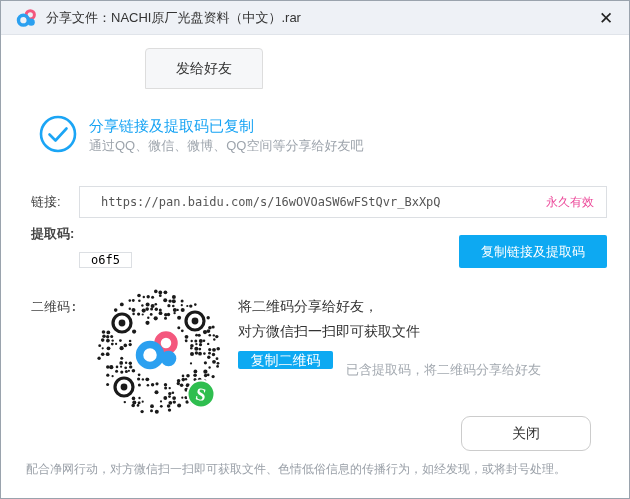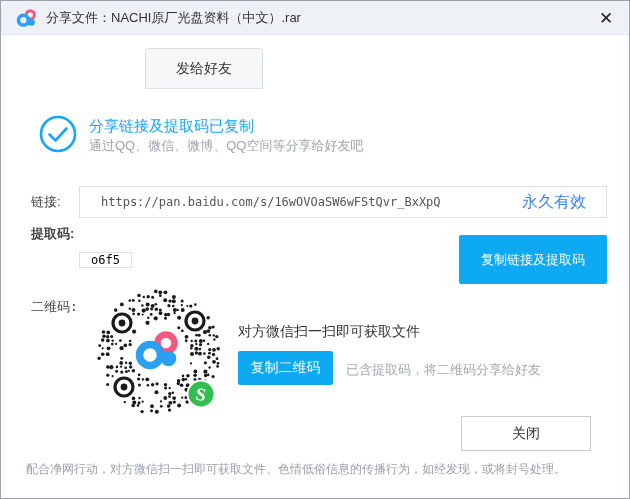--- a/index.html
+++ b/index.html
@@ -21,36 +21,36 @@
   .check-icon{position:absolute;left:38px;top:114px;width:38px;height:38px;}
   .headline{position:absolute;left:88px;top:116px;font-size:15px;color:#18a4f4;}
   .subtitle{position:absolute;left:88px;top:136px;font-size:13px;color:#9da4ac;}
 
   
   .field-label{position:absolute;left:30px;font-size:13px;color:#444;}
 
   
   .link-box{position:absolute;left:78px;top:185px;width:528px;height:32px;box-sizing:border-box;border:1px solid #dcdfe3;background:#fff;display:flex;align-items:center;padding-left:9px;}
   .link-url{margin-left:12px;font-family:"DejaVu Sans Mono","Liberation Mono",monospace;font-size:12px;color:#555;white-space:nowrap;overflow:hidden;flex:1;}
-  .link-valid{margin-right:20px;font-size:16px;color:#3b82f6;flex:0 0 auto;}
+  .link-valid{margin-right:12px;font-size:12px;color:#ec4899;flex:0 0 auto;}
 
   
   .code-box{position:absolute;left:78px;top:233px;width:53px;height:16px;box-sizing:border-box;border:1px solid #dcdfe3;background:#fff;display:flex;align-items:center;justify-content:center;font-family:"DejaVu Sans Mono","Liberation Mono",monospace;font-size:12px;color:#000000;margin-top:18px;}
   .btn-blue{background:#0da9f2;color:#fff;border:none;border-radius:2px;cursor:pointer;font-family:inherit;}
-  .copy-link-btn{position:absolute;right:22px;top:234px;width:148px;height:49px;font-size:13px;margin-left:28px;}
+  .copy-link-btn{position:absolute;right:22px;top:234px;width:148px;height:33px;font-size:13px;margin-left:28px;}
 
   
   .qr-svg{position:absolute;left:94px;top:287px;width:128px;height:128px;}
   .qr-line1{position:absolute;left:237px;top:297px;font-size:14px;color:#333;}
   .qr-line2{position:absolute;left:237px;top:322px;font-size:14px;color:#333;}
-  .copy-qr-btn{position:absolute;left:237px;top:350px;width:95px;height:34px;font-size:14px;}
+  .copy-qr-btn{position:absolute;left:237px;top:350px;width:95px;height:18px;font-size:14px;}
   .qr-note{position:absolute;left:345px;top:360px;font-size:13px;color:#a3a9b0;}
 
   
-  .close-dialog-btn{position:absolute;left:460px;top:415px;width:130px;height:35px;box-sizing:border-box;background:#fff;border:1px solid #ccc;border-radius:0;font-size:14px;color:#333;cursor:pointer;font-family:inherit;}
+  .close-dialog-btn{position:absolute;left:460px;top:415px;width:130px;height:35px;box-sizing:border-box;background:#fff;border:1px solid #ccc;border-radius:9px;font-size:14px;color:#333;cursor:pointer;font-family:inherit;}
   .footer-note{position:absolute;left:25px;top:460px;right:20px;font-size:12px;color:#9aa0a8;}
 </style>
 </head>
 <body>
 
 <div class="window">
 
   <div class="titlebar">
     <svg class="logo" viewBox="0 0 22 22">
       <circle cx="14.3" cy="7.8" r="4.1" fill="none" stroke="#f4587e" stroke-width="3"></circle>
@@ -294,20 +294,21 @@
       <circle cx="71" cy="55" r="8.5" fill="none" stroke="#f4587e" stroke-width="6.5"></circle>
       <circle cx="55" cy="67" r="10.5" fill="none" stroke="#2ba0f0" stroke-width="7.5"></circle>
       <circle cx="73.5" cy="70.5" r="7.8" fill="#2ba0f0"></circle>
     </g>
 
     <g>
       <circle cx="106" cy="106" r="13.5" fill="#2fbe4f" stroke="#fff" stroke-width="2"></circle>
       <text x="106" y="112.5" text-anchor="middle" font-size="18" font-weight="bold" fill="#fff" font-family="Liberation Serif, serif" transform="rotate(12 106 106)">S</text>
     </g>
   </svg>
+  <div class="qr-line1">将二维码分享给好友，</div>
   <div class="qr-line2">对方微信扫一扫即可获取文件</div>
   <button class="btn-blue copy-qr-btn">复制二维码</button>
   <div class="qr-note">已含提取码，将二维码分享给好友</div>
 
   <button class="close-dialog-btn">关闭</button>
   <div class="footer-note">配合净网行动，对方微信扫一扫即可获取文件、色情低俗信息的传播行为，如经发现，或将封号处理。</div>
 
 </div>
 
 </body></html>

